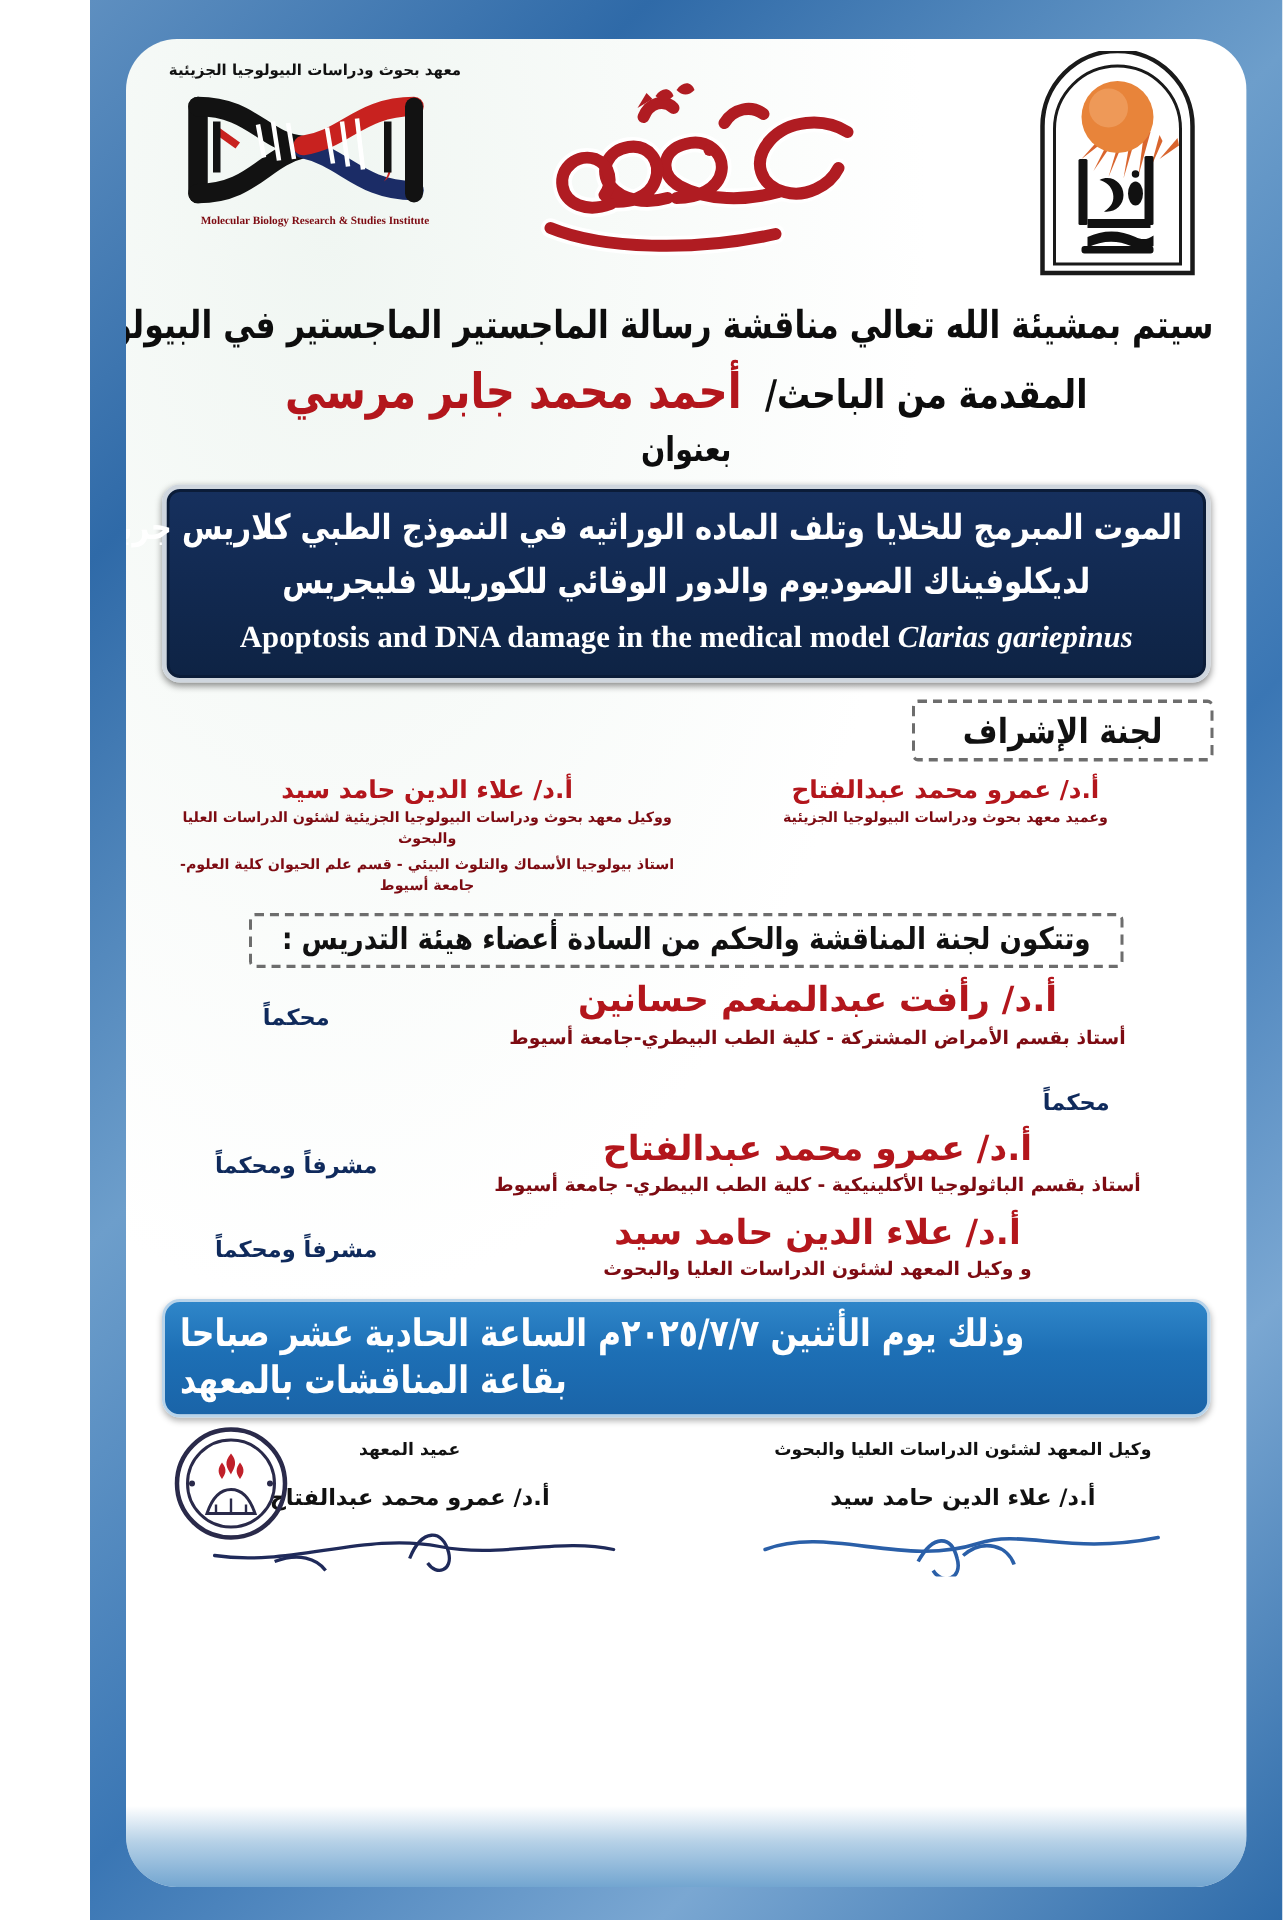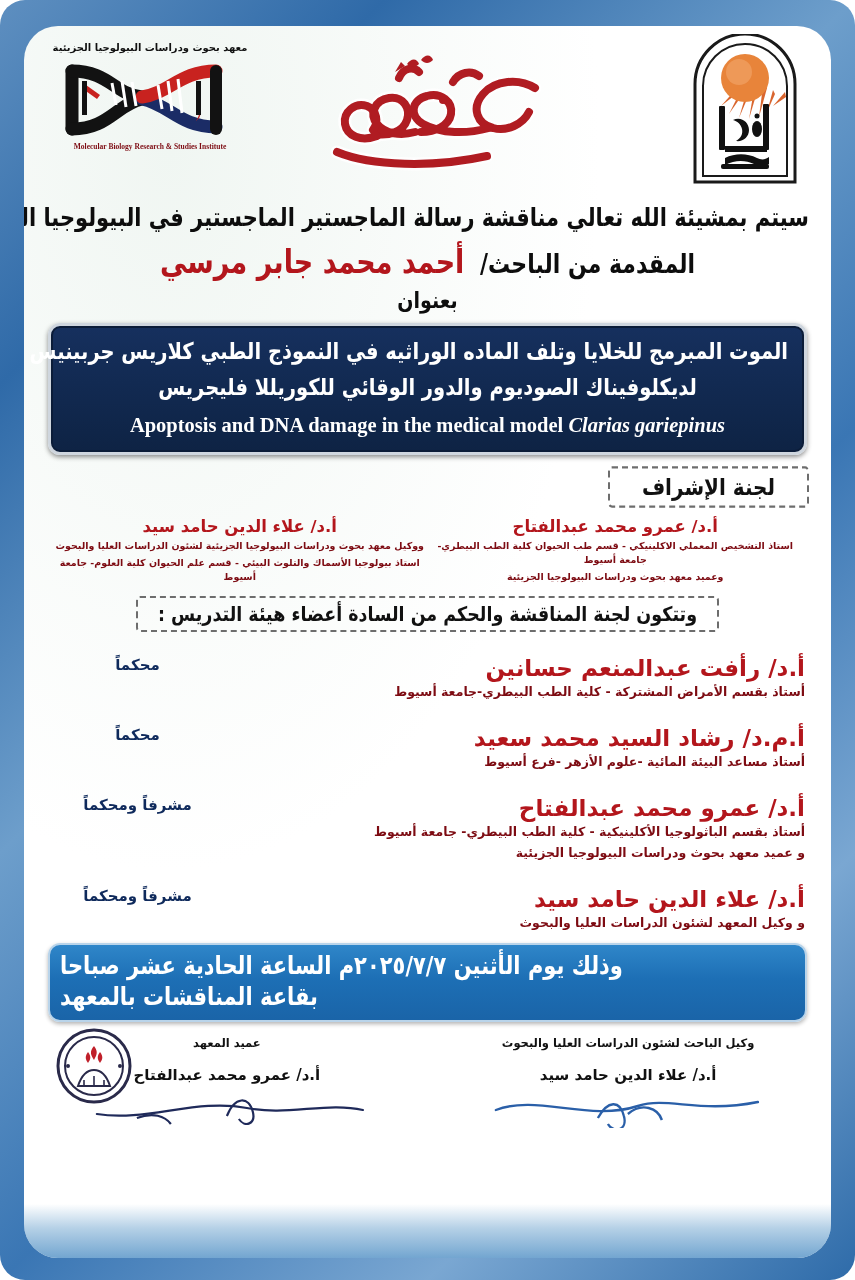--- a/index.html
+++ b/index.html
@@ -4,25 +4,24 @@
 <style>
   html,body{margin:0;padding:0;}
   body{
     width:855px;height:1280px;
     font-family:"DejaVu Sans","Liberation Sans",sans-serif;
     background:#ffffff;
     overflow:hidden;
   }
   .page-frame{
     position:relative;
-    width:855px;height:1280px;
+    width:795px;height:1280px;
     box-sizing:border-box;
     background:linear-gradient(135deg,#5e8fc0 0%,#2f6aa8 18%,#6d9ecb 40%,#3a76b4 60%,#7aa7d2 80%,#2e6ba9 100%);
     padding:26px 24px 22px 24px;
-    border-radius:25px;
   }
   .sheet{
     position:relative;
     width:100%;height:100%;
     box-sizing:border-box;
     border-radius:34px;
     background:
       radial-gradient(ellipse at 18% 10%, #f0f6f2 0%, #ffffff 46%),
       linear-gradient(180deg,#fdfefd 0%,#ffffff 55%,#fbfdfe 100%);
     overflow:hidden;
@@ -107,21 +106,21 @@
   .comm-head{
     border:2px dashed #6d6d6d;border-radius:4px;
     padding:4px 20px;font-weight:bold;font-size:17.5px;color:#111;
     transform:scaleY(1.15);transform-origin:center;white-space:nowrap;
   }
   .members{margin-top:12px;}
   .member{
     display:flex;direction:rtl;align-items:flex-start;
     margin-bottom:10px;padding:0 4px;
   }
-  .m-body{flex:1;text-align:right;margin-top:14px;}
+  .m-body{flex:1;text-align:center;}
   .m-name{color:#b3161c;font-weight:bold;font-size:23px;letter-spacing:1.5px;line-height:1.1;white-space:nowrap;}
   .m-line{color:#7d0b12;font-weight:bold;font-size:12.5px;line-height:1.5;margin-top:2px;}
   .m-role{
     width:175px;text-align:center;color:#0f2a5c;font-weight:bold;font-size:15px;
     padding-top:14px;white-space:nowrap;
   }
   
   .date-banner{
     margin:8px 2px 0 2px;
     background:linear-gradient(180deg,#2f86c9 0%,#1d6fb5 45%,#1a64a8 100%);
@@ -272,21 +271,20 @@
       </div>
     </div>
 
     <div class="sup-head-wrap">
       <div class="sup-head">لجنة الإشراف</div>
     </div>
 
     <div class="sup-row">
       <div class="sup-col">
         <div class="sup-name">أ.د/ عمرو محمد عبدالفتاح</div>
-        <div class="sup-desc">استاذ التشخيص المعملي الاكلينيكي - قسم طب الحيوان كلية الطب البيطري- جامعة أسيوط</div>
         <div class="sup-desc">وعميد معهد بحوث ودراسات البيولوجيا الجزيئية</div>
       </div>
       <div class="sup-col">
         <div class="sup-name">أ.د/ علاء الدين حامد سيد</div>
         <div class="sup-desc">ووكيل معهد بحوث ودراسات البيولوجيا الجزيئية لشئون الدراسات العليا والبحوث</div>
         <div class="sup-desc">استاذ بيولوجيا الأسماك والتلوث البيئي - قسم علم الحيوان كلية العلوم- جامعة أسيوط</div>
       </div>
     </div>
 
     <div class="comm-head-wrap">
@@ -297,32 +295,27 @@
 
       <div class="member">
         <div class="m-body">
           <div class="m-name">أ.د/ رأفت عبدالمنعم حسانين</div>
           <div class="m-line">أستاذ بقسم الأمراض المشتركة - كلية الطب البيطري-جامعة أسيوط</div>
         </div>
         <div class="m-role">محكماً</div>
       </div>
 
       <div class="member">
-        <div class="m-body">
-          <div class="m-name">أ.م.د/ رشاد السيد محمد سعيد</div>
-          <div class="m-line">أستاذ مساعد البيئة المائية -علوم الأزهر -فرع أسيوط</div>
-        </div>
         <div class="m-role">محكماً</div>
       </div>
 
       <div class="member">
         <div class="m-body">
           <div class="m-name">أ.د/ عمرو محمد عبدالفتاح</div>
           <div class="m-line">أستاذ بقسم الباثولوجيا الأكلينيكية - كلية الطب البيطري- جامعة أسيوط</div>
-          <div class="m-line">و عميد معهد بحوث ودراسات البيولوجيا الجزيئية</div>
         </div>
         <div class="m-role">مشرفاً ومحكماً</div>
       </div>
 
       <div class="member">
         <div class="m-body">
           <div class="m-name">أ.د/ علاء الدين حامد سيد</div>
           <div class="m-line">و وكيل المعهد لشئون الدراسات العليا والبحوث</div>
         </div>
         <div class="m-role">مشرفاً ومحكماً</div>
@@ -331,21 +324,21 @@
     </div>
 
     <div class="date-banner">
       <div class="date-l1">وذلك يوم الأثنين ٢٠٢٥/٧/٧م الساعة  الحادية عشر صباحا</div>
       <div class="date-l2">بقاعة المناقشات بالمعهد</div>
     </div>
 
     <div class="footer">
       <div class="f-row">
         <div class="f-col">
-          <div class="f-role">وكيل الباحث لشئون الدراسات العليا والبحوث</div>
+          <div class="f-role">وكيل المعهد لشئون الدراسات العليا والبحوث</div>
           <div class="f-name">أ.د/ علاء الدين حامد سيد</div>
           <div class="sig">
             <svg viewBox="0 0 300 40">
               <path d="M18 22 C60 6 110 34 160 18 C190 8 220 26 280 14" fill="none" stroke="#2a5fa8" stroke-width="2.4" stroke-linecap="round"></path>
               <path d="M120 30 c10 -18 22 -18 26 -2 c4 14 -10 18 -16 8" fill="none" stroke="#2a5fa8" stroke-width="2.4"></path>
               <path d="M150 26 c14 -12 30 -6 34 6" fill="none" stroke="#2a5fa8" stroke-width="2.4"></path>
             </svg>
           </div>
         </div>
 

